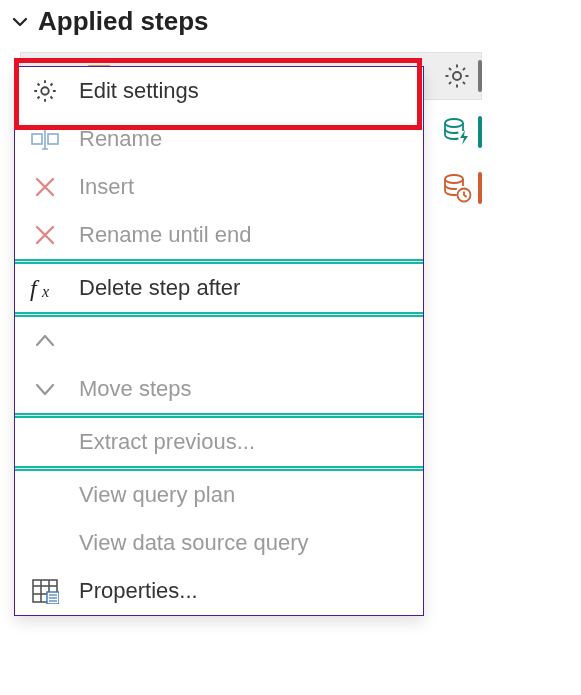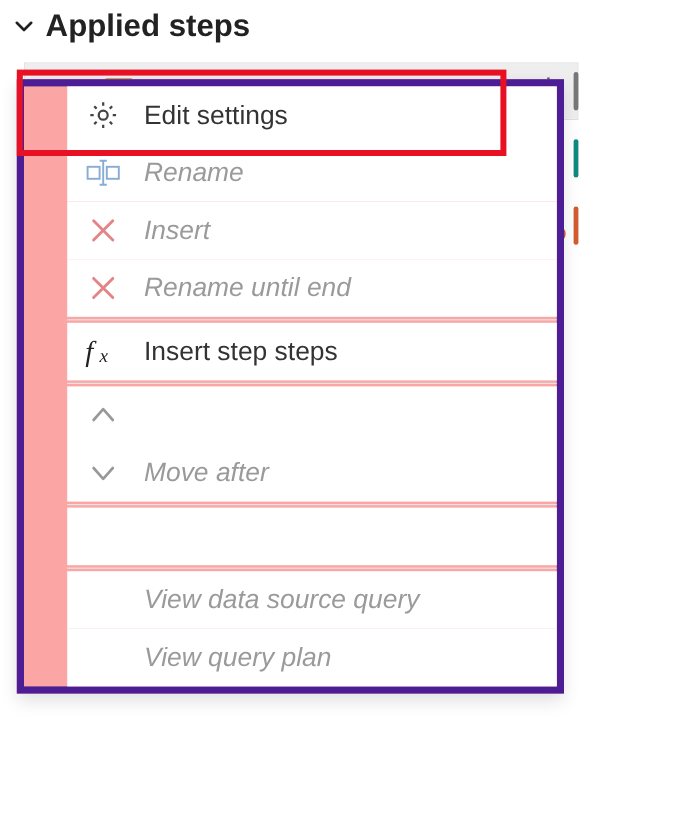--- a/index.html
+++ b/index.html
@@ -85,25 +85,24 @@
     width: 4px;
     border-radius: 2px;
   }
 
   
   .context-menu {
     position: absolute;
     left: 14px;
     top: 66px;
     width: 408px;
-    background: #fca5a5;
-    border: 6px solid #4c1d95;
+    background: #14b8a6;
+    border: 1px solid #4c1d95;
     box-shadow: 0 6px 14px rgba(0,0,0,0.12);
     z-index: 20;
-    padding-left: 36px;
   }
   .menu-item {
     display: flex;
     align-items: center;
     height: 48px;
     padding: 0 14px 0 8px;
     gap: 12px;
     font-size: 22px;
     color: #333;
     background: #fff;
@@ -113,21 +112,20 @@
     width: 44px;
     height: 100%;
     display: flex;
     align-items: center;
     justify-content: center;
     flex-shrink: 0;
   }
   .menu-item.disabled {
     color: #9a9a9a;
     cursor: default;
-    font-style: italic;
   }
   .menu-item.disabled svg { opacity: 0.6; }
   .menu-sep {
     height: 0;
     border-top: 1px solid #e4e4e4;
     margin: 2px 0;
   }
 
   
   .highlight-box {
@@ -255,58 +253,79 @@
 
     <div class="menu-sep"></div>
 
     <div class="menu-item">
       <span class="icon-slot">
         <svg width="30" height="26" viewBox="0 0 30 26">
           <text x="0" y="21" font-family="Georgia, 'Times New Roman', serif" font-style="italic" font-size="24" fill="#222">f</text>
           <text x="12" y="22" font-family="Georgia, serif" font-style="italic" font-size="16" fill="#222">x</text>
         </svg>
       </span>
-      <span>Insert step steps</span>
+      <span>Delete step after</span>
     </div>
 
     <div class="menu-sep"></div>
 
     <div class="menu-item disabled">
       <span class="icon-slot">
         <svg width="24" height="24" viewBox="0 0 24 24">
             <path d="M4 16 L12 7 L20 16" fill="none" stroke="#555" stroke-width="2.2" stroke-linecap="round" stroke-linejoin="round"></path>
           </svg>
       </span>
     </div>
 
     <div class="menu-item disabled">
       <span class="icon-slot">
         <svg width="24" height="24" viewBox="0 0 24 24">
             <path d="M4 8 L12 17 L20 8" fill="none" stroke="#555" stroke-width="2.2" stroke-linecap="round" stroke-linejoin="round"></path>
           </svg>
       </span>
-      <span>Move after</span>
+      <span>Move steps</span>
     </div>
 
     <div class="menu-sep"></div>
 
     <div class="menu-item disabled">
       <span class="icon-slot"></span>
+      <span>Extract previous...</span>
     </div>
 
     <div class="menu-sep"></div>
+
+    <div class="menu-item disabled">
+      <span class="icon-slot"></span>
+      <span>View query plan</span>
+    </div>
 
     <div class="menu-item disabled">
       <span class="icon-slot"></span>
       <span>View data source query</span>
     </div>
 
-    <div class="menu-item disabled">
-      <span class="icon-slot"></span>
-      <span>View query plan</span>
-    </div>
-
+    <div class="menu-item">
+      <span class="icon-slot">
+        <svg width="28" height="26" viewBox="0 0 28 26">
+          <g fill="none" stroke="#555" stroke-width="1.6">
+            <rect x="2" y="2" width="24" height="22"></rect>
+            <line x1="2" y1="8" x2="26" y2="8"></line>
+            <line x1="2" y1="16" x2="26" y2="16"></line>
+            <line x1="10" y1="2" x2="10" y2="24"></line>
+            <line x1="18" y1="2" x2="18" y2="24"></line>
+          </g>
+          <rect x="16" y="14" width="12" height="12" fill="#fff" stroke="#3a77b8" stroke-width="1.4"></rect>
+          <g stroke="#3a77b8" stroke-width="1.2">
+            <line x1="18" y1="17" x2="26" y2="17"></line>
+            <line x1="18" y1="20" x2="26" y2="20"></line>
+            <line x1="18" y1="23" x2="26" y2="23"></line>
+          </g>
+        </svg>
+      </span>
+      <span>Properties...</span>
+    </div>
 
   </div>
 
   <div class="highlight-box"></div>
 
 </div>
 
 </body></html>

